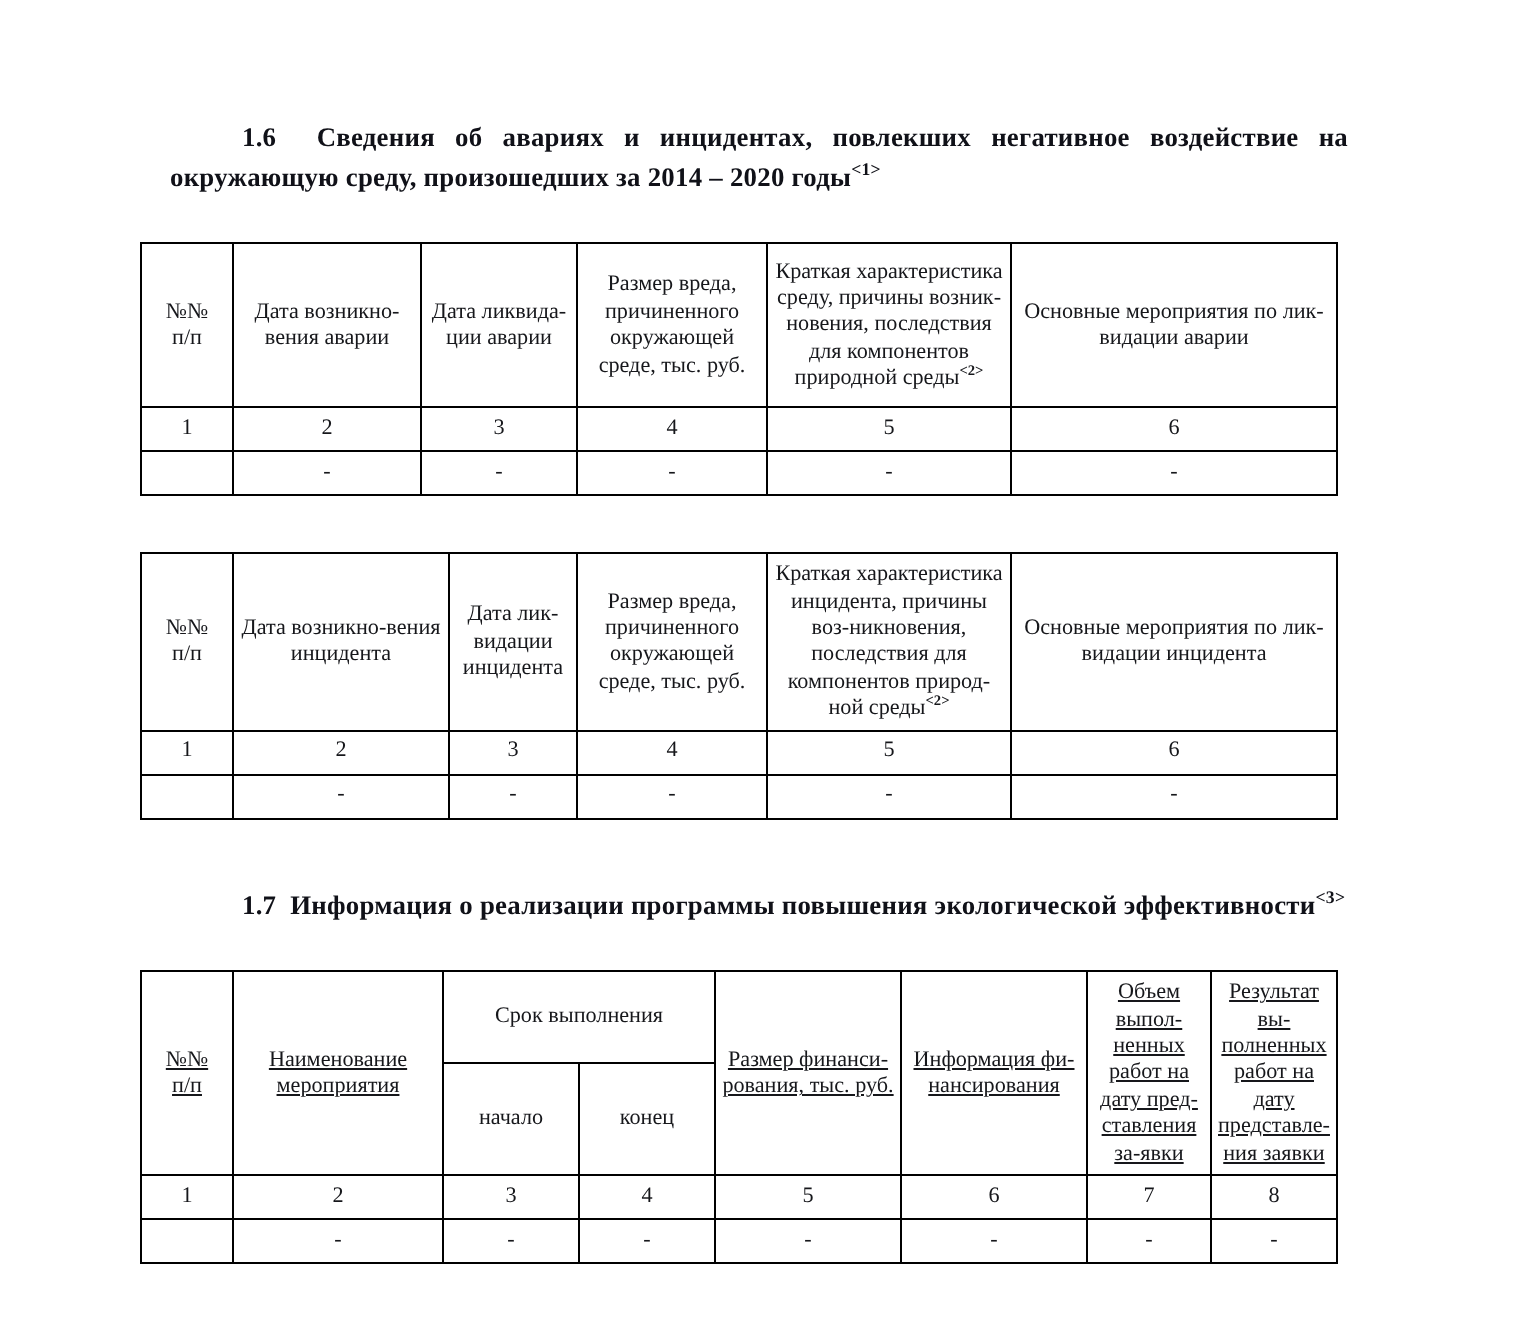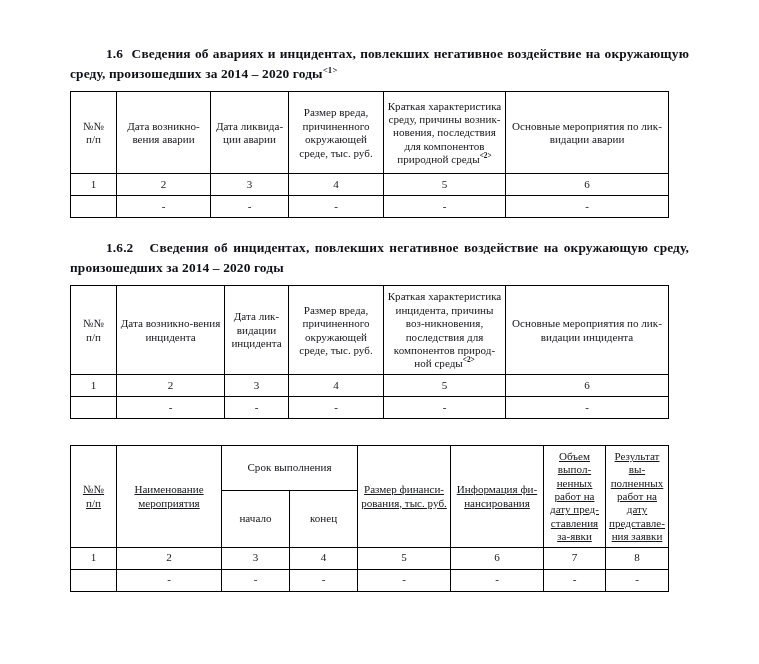--- a/index.html
+++ b/index.html
@@ -22,21 +22,21 @@
     box-sizing: border-box;
     padding: 44px 70px 0 70px;
   }
 
   
   .heading {
     font-weight: bold;
     font-size: 13.4px;
     line-height: 19.6px;
     text-align: justify;
-    margin: 0;
+    margin: 15px;
     color: #101118;
     letter-spacing: 0.01em;
   }
   .heading .num {
     display: inline;
     white-space: pre;
   }
   .h-indent {
     display: inline-block;
     width: 36px;
@@ -141,21 +141,20 @@
         <td class="datarow">-</td>
         <td class="datarow">-</td>
         <td class="datarow">-</td>
         <td class="datarow">-</td>
       </tr>
     </tbody>
   </table>
 
   <div class="gap-b"></div>
 
-  <p class="heading"><span class="h-indent-wide"></span><span class="num">1.6.2</span>&nbsp;&nbsp;&nbsp;<span>Сведения об инцидентах, повлекших негативное воздействие на окружающую среду, произошедших за 2014 – 2020 годы</span></p>
 
   <div class="gap-a"></div>
 
   <table class="doc t2">
     <colgroup>
       <col style="width:46px">
       <col style="width:108px">
       <col style="width:64px">
       <col style="width:95px">
       <col style="width:122px">
@@ -186,20 +185,21 @@
         <td class="datarow">-</td>
         <td class="datarow">-</td>
         <td class="datarow">-</td>
         <td class="datarow">-</td>
       </tr>
     </tbody>
   </table>
 
   <div class="gap-c"></div>
 
+  <p class="heading"><span class="h-indent"></span><span class="num">1.7</span>&nbsp;&nbsp;<span>Информация о реализации программы повышения экологической эффективности</span><sup>&lt;3&gt;</sup></p>
 
   <div class="gap-a"></div>
 
   <table class="doc t3">
     <colgroup>
       <col style="width:46px">
       <col style="width:105px">
       <col style="width:68px">
       <col style="width:68px">
       <col style="width:93px">

